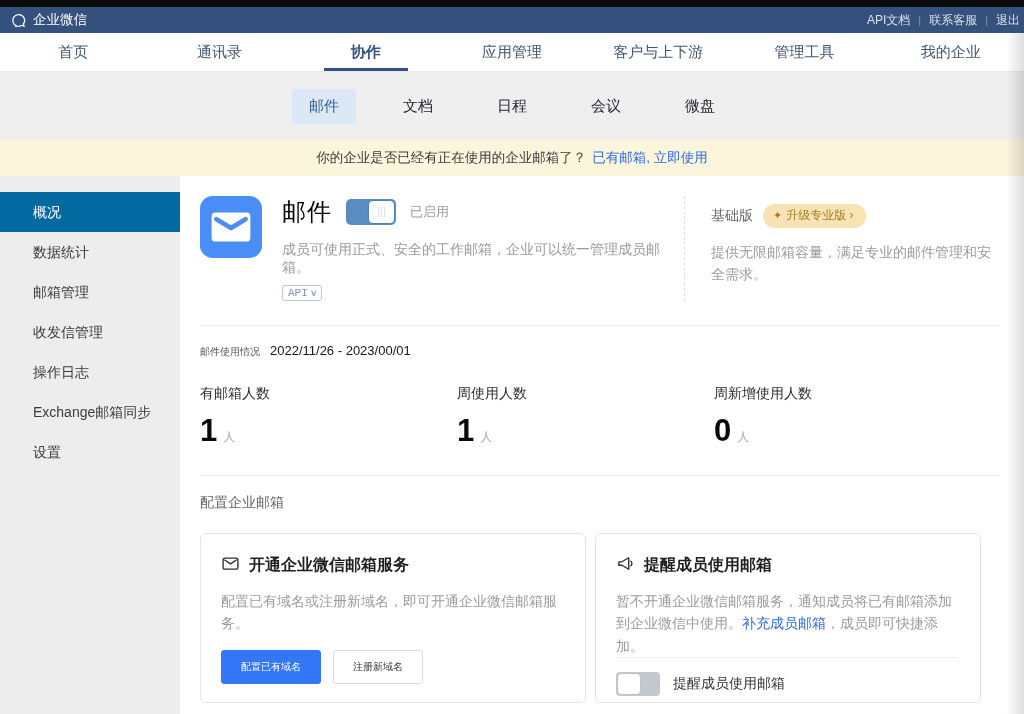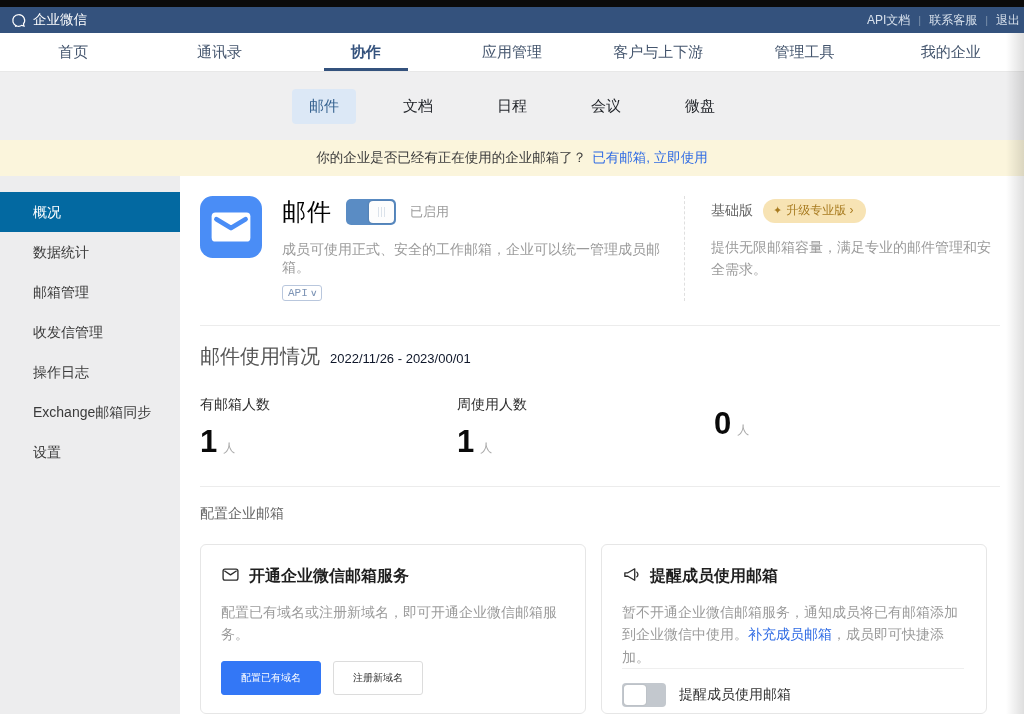--- a/index.html
+++ b/index.html
@@ -45,44 +45,44 @@
   .mail-appicon { width:62px; height:62px; flex-shrink:0; }
   .head-mid { margin-left:20px; flex:1; }
   .title-row { display:flex; align-items:center; gap:14px; }
   .app-title { font-size:24px; color:#000; font-weight:500; letter-spacing:1px; }
   .status-label { font-size:13px; color:#9a9a9a; }
   .app-desc { margin-top:13px; font-size:14px; color:#9b9b9b; }
   .api-tag { display:inline-flex; align-items:center; gap:3px; margin-top:8px; border:1px solid #b9c7dd; color:#7d94b5; border-radius:3px; font-size:11px; padding:1px 5px; cursor:pointer;font-family:Liberation Mono, monospace; }
   .api-caret { font-size:9px; transform:scaleX(1.3); }
 
   .edition { width:316px; flex-shrink:0; border-left:1px dashed #dfdfdf; padding-left:26px; }
-  .edition-row { display:flex; align-items:center; gap:10px; margin-top:3px; }
+  .edition-row { display:flex; align-items:center; gap:10px; margin-top:8px; }
   .edition-name { font-size:14px; color:#666; }
   .upgrade-badge { display:inline-flex; align-items:center; gap:4px; background:#f7e3b4; color:#a87b20; font-size:12px; padding:3px 12px 4px 10px; border-radius:12px; cursor:pointer; }
   .badge-spark { font-size:11px; }
   .edition-desc { margin-top:14px; font-size:14px; color:#9b9b9b; line-height:1.55; padding-right:6px; }
 
   .hr { border:none; border-top:1px solid #ececec; margin:0; }
   .hr1 { margin-top:24px; }
 
   
   .usage-title-row { margin-top:17px; display:flex; align-items:baseline; gap:10px; }
-  .usage-title { font-size:20px; color:#555; }
+  .usage-title { font-size:10px; color:#555; }
   .usage-dates { font-size:13px; color:#0f172a; }
   .stats { display:flex; margin-top:26px; }
   .stat { width:257px; }
   .stat-label { font-size:14px; color:#2e2e2e; }
   .stat-value-row { margin-top:10px; display:flex; align-items:baseline; gap:6px; }
   .stat-value { font-size:31px; font-weight:700; color:#0a0a0a; }
   .stat-unit { font-size:12px; color:#a9a9a9; }
   .hr2 { margin-top:26px; }
 
   
   .section-label { margin-top:18px; font-size:14px; color:#666; }
-  .cards { display:flex; gap:15px; margin-top:21px; }
+  .cards { display:flex; gap:9px; margin-top:21px; }
   .card { width:386px; height:170px; border:1px solid #e6e6e6; border-radius:6px; padding:20px 22px 18px 20px; display:flex; flex-direction:column; background:#fff; }
   .card-title-row { display:flex; align-items:center; gap:9px; }
   .card-title { font-size:16px; font-weight:700; color:#1f1f1f; }
   .card-desc { margin-top:13px; font-size:14px; color:#9b9b9b; line-height:1.6; }
   .card-desc .inline-link { color:#2f6be4; cursor:pointer; }
   .card-buttons { margin-top:auto; display:flex; gap:12px; }
   .btn { height:34px; padding:0 19px; font-size:10px; border-radius:3px; display:inline-flex; align-items:center; cursor:pointer; }
   .btn-primary { background:#3377f6; color:#fff; border:1px solid #3377f6; }
   .btn-secondary { background:#fff; color:#333; border:1px solid #dcdcdc; }
   .card-toggle-row { margin-top:auto; border-top:1px solid #efefef; padding-top:14px; display:flex; align-items:center; gap:13px; }
@@ -228,20 +228,21 @@
         </div>
       </div>
       <div class="stat">
         <div class="stat-label">周使用人数</div>
         <div class="stat-value-row">
           <span class="stat-value">1</span>
           <span class="stat-unit">人</span>
         </div>
       </div>
       <div class="stat">
+        <div class="stat-label">周新增使用人数</div>
         <div class="stat-value-row">
           <span class="stat-value">0</span>
           <span class="stat-unit">人</span>
         </div>
       </div>
     </div>
 
     <hr class="hr hr2">
 
     <div class="section-label">配置企业邮箱</div>

